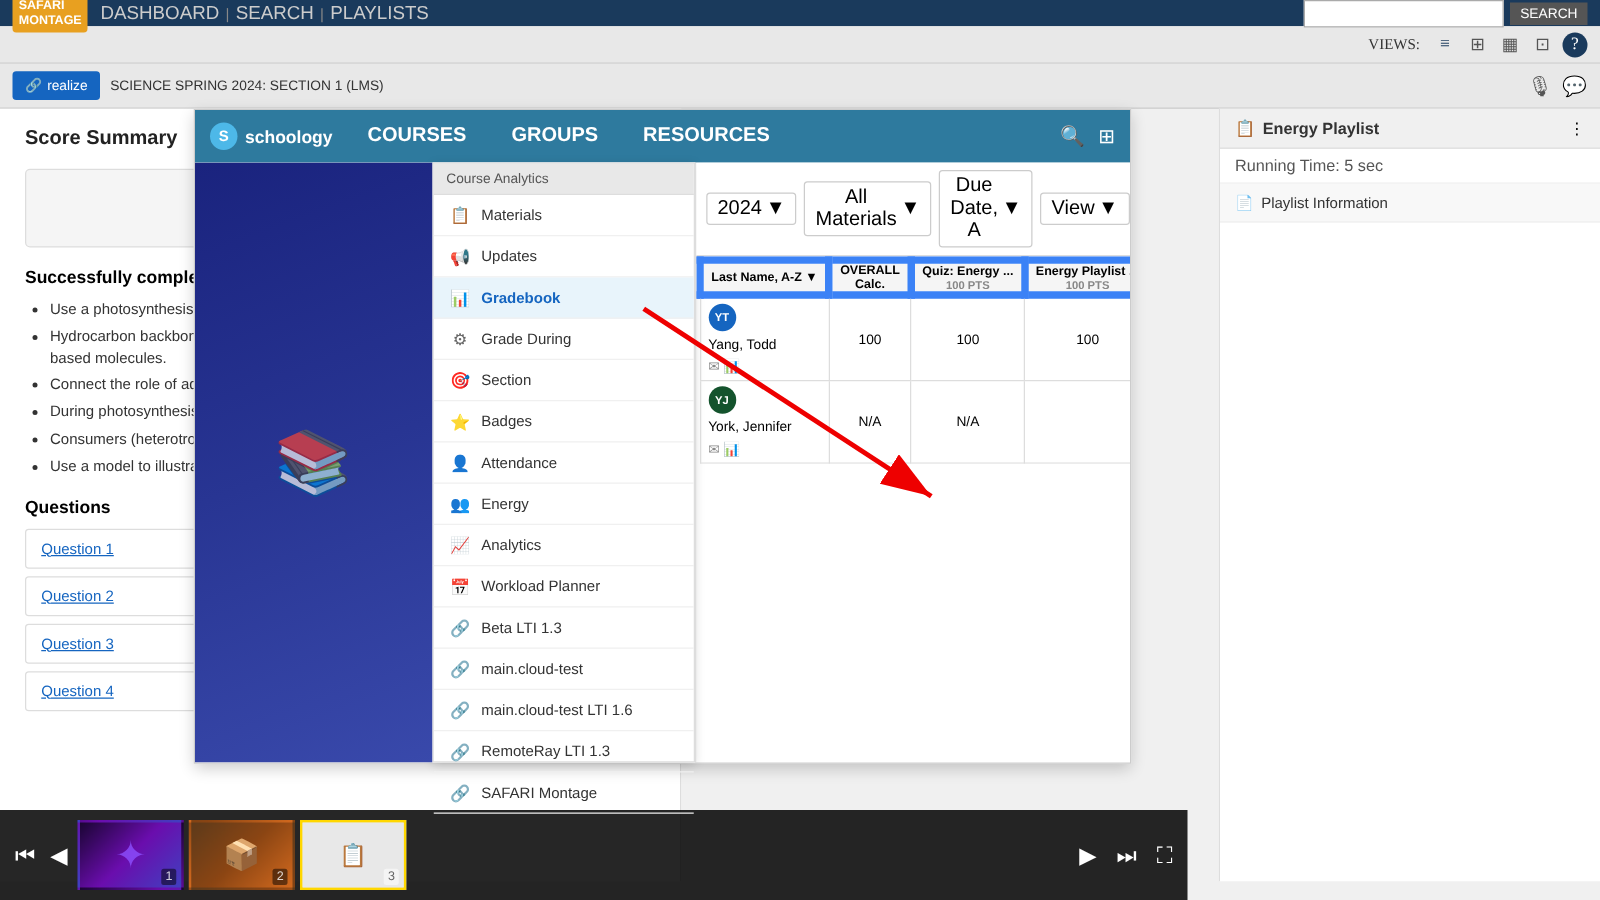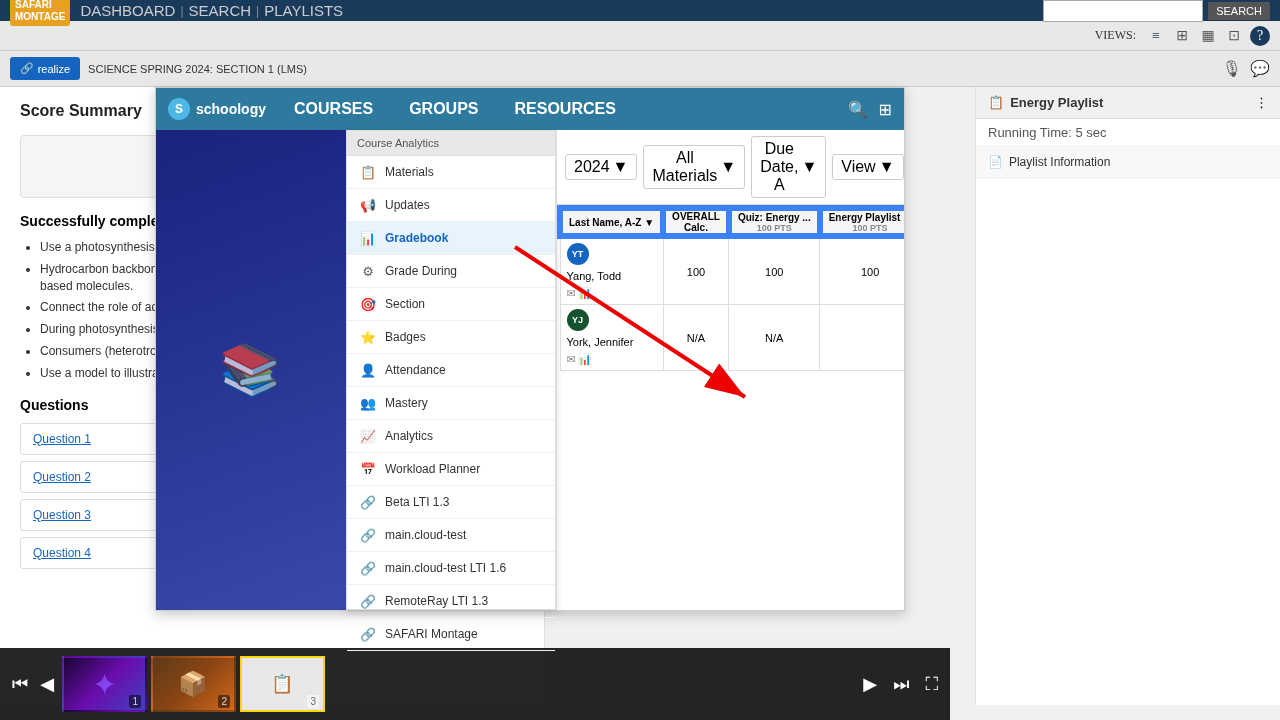--- a/index.html
+++ b/index.html
@@ -661,21 +661,21 @@
         <div class="dropdown-item">
           <span class="dropdown-icon">⭐</span>
           <span>Badges</span>
         </div>
         <div class="dropdown-item">
           <span class="dropdown-icon">👤</span>
           <span>Attendance</span>
         </div>
         <div class="dropdown-item">
           <span class="dropdown-icon">👥</span>
-          <span>Mastery</span>
+          <span>Energy</span>
         </div>
         <div class="dropdown-item">
           <span class="dropdown-icon">📈</span>
           <span>Analytics</span>
         </div>
         <div class="dropdown-item">
           <span class="dropdown-icon">📅</span>
           <span>Workload Planner</span>
         </div>
         <div class="dropdown-item">

